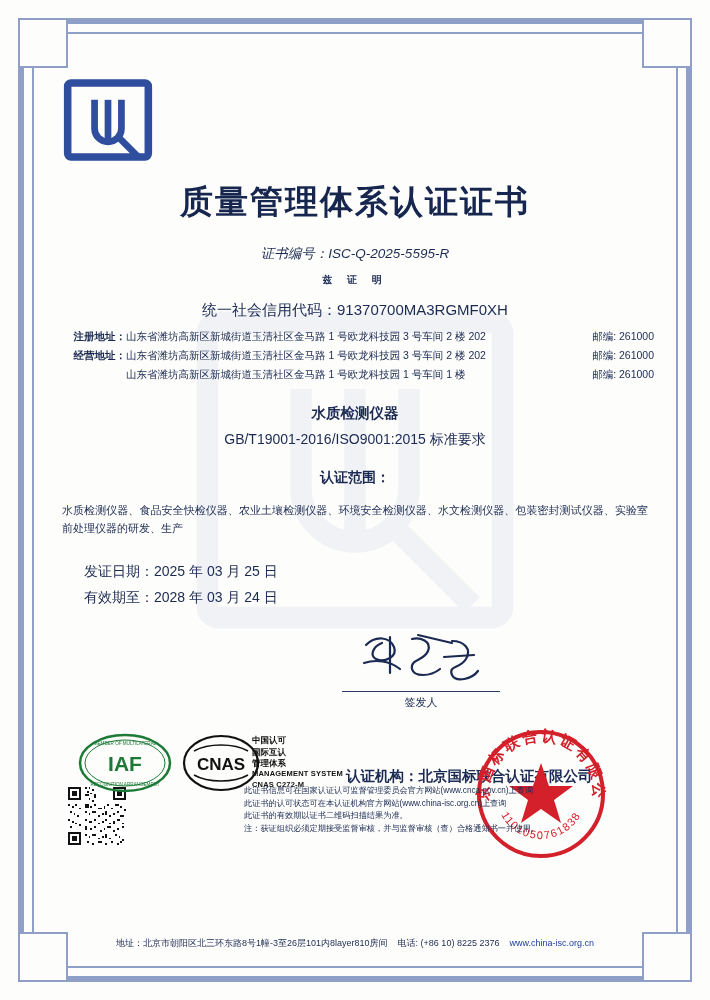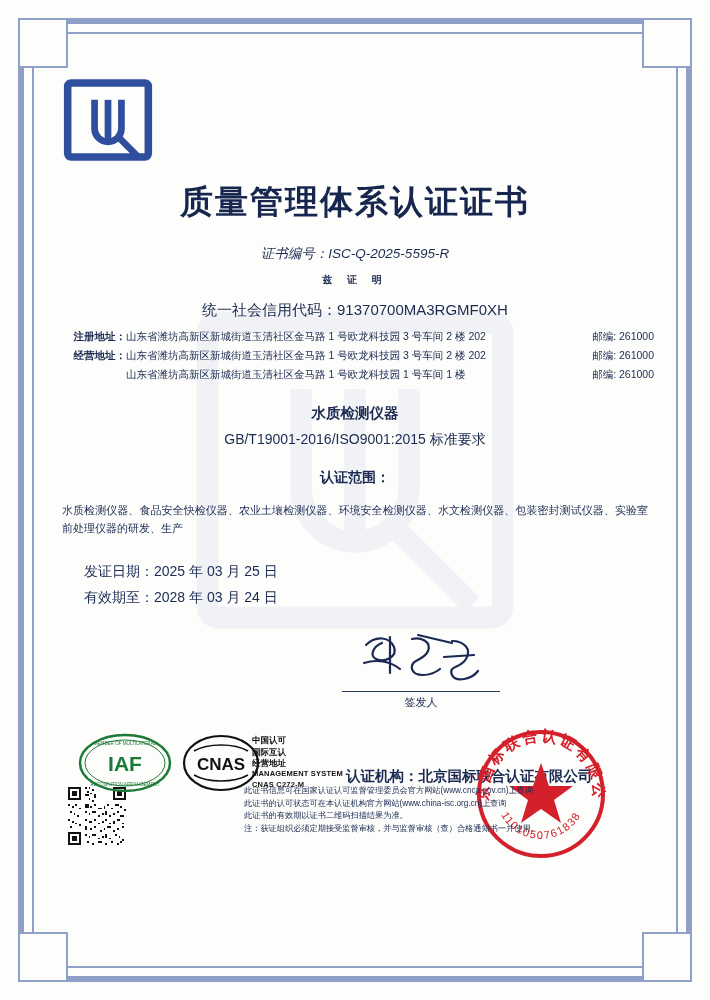--- a/index.html
+++ b/index.html
@@ -418,21 +418,21 @@
       <svg class="cnas" width="78" height="60" viewBox="0 0 78 60">
         <ellipse cx="39" cy="30" rx="37" ry="27" fill="none" stroke="#111" stroke-width="2.2"></ellipse>
         <path d="M12 18 C26 10, 52 10, 66 18" fill="none" stroke="#111" stroke-width="1.6"></path>
         <path d="M12 42 C26 50, 52 50, 66 42" fill="none" stroke="#111" stroke-width="1.6"></path>
         <text x="39" y="37" font-family="'Liberation Sans',sans-serif" font-size="17" font-weight="bold" fill="#111" text-anchor="middle">CNAS</text>
       </svg>
 
       <div class="cnas-txt">
         <div>中国认可</div>
         <div>国际互认</div>
-        <div>经营地址</div>
+        <div>管理体系</div>
         <div class="en">MANAGEMENT SYSTEM</div>
         <div class="en">CNAS C272-M</div>
       </div>
 
       <div class="body-org">
         <span>认证机构：</span><span>北京国标联合认证有限公司</span>
       </div>
 
       <svg class="stamp" viewBox="0 0 150 150">
         <defs>
@@ -450,15 +450,22 @@
       </svg>
 
       <div class="notes">
         <div>此证书信息可在国家认证认可监督管理委员会官方网站(www.cnca.gov.cn)上查询</div>
         <div>此证书的认可状态可在本认证机构官方网站(www.china-isc.org.cn)上查询</div>
         <div>此证书的有效期以证书二维码扫描结果为准。</div>
         <div>注：获证组织必须定期接受监督审核，并与监督审核（查）合格通知书一并使用。</div>
       </div>
     </div>
 
+    <div class="footer">
+      <span>地址：北京市朝阳区北三环东路8号1幢-3至26层101内8layer810房间</span>
+      &nbsp;&nbsp;
+      <span>电话: (+86 10) 8225 2376</span>
+      &nbsp;&nbsp;
+      <span class="url">www.china-isc.org.cn</span>
+    </div>
 
   </div>
 </div>
 
 </body></html>

